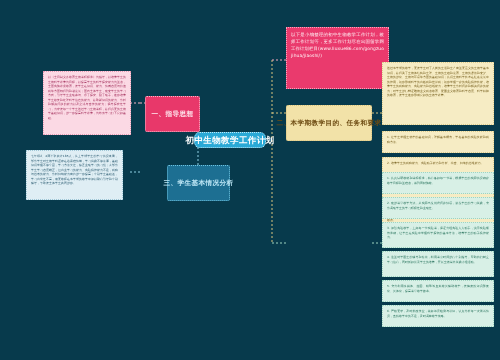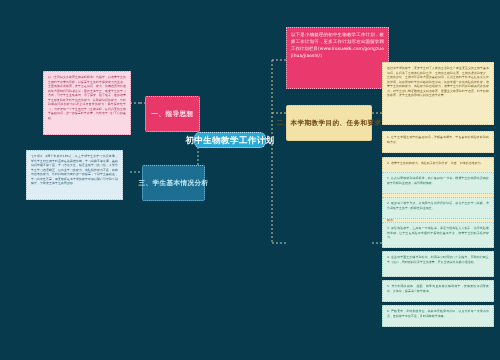--- a/index.html
+++ b/index.html
@@ -40,21 +40,21 @@
   }
 
   
   .branch{
     font-size:6.6px;
     font-weight:bold;
     border-radius:2px;
     padding:17px 4px;
   }
   .branch.pink{background:#e8386a;color:#ffe9f0;border-color:#f9b6c9;}
-  .branch.blue{background:#1d6f92;color:#bfe8f7;border-color:#6fc3e0;}
+  .branch.blue{background:#1d6f92;color:#bfe8f7;border-color:#6fc3e0;margin-left:25px;}
   .branch.cream{background:#f2e2a8;color:#6d4b12;border-color:#d9c47e;}
   .branch.green{background:#a9e0cc;color:#14584a;color:#1d6b54;border-color:#7fc9b2;}
 
   
   .tbox{
     position:absolute;
     box-sizing:border-box;
     border:1px dotted rgba(255,255,255,.5);
     padding:3px 4px;
     font-size:2.9px;

